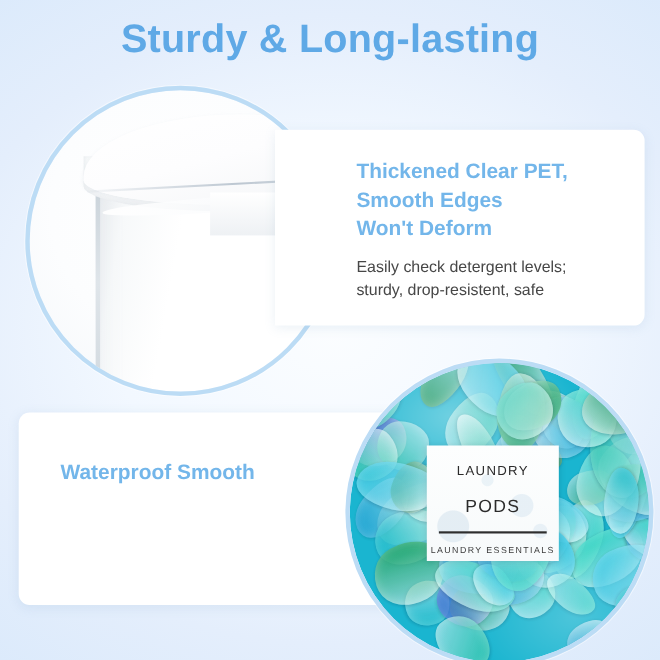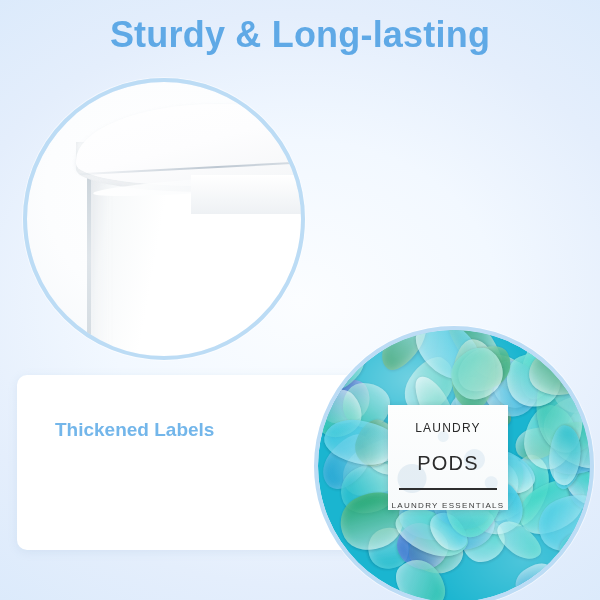--- a/index.html
+++ b/index.html
@@ -132,21 +132,21 @@
       radial-gradient(circle at 86% 74%, rgba(228,238,245,.8) 0 6px, rgba(255,255,255,0) 7px),
       linear-gradient(180deg,#fdfefe 0%,#f7fafb 100%);
     box-shadow:0 1px 6px rgba(0,40,60,.18);
     display:flex; flex-direction:column; align-items:center;
     padding-top:16px;
   }
   .pod-label .l1 {
     font-size:12px; letter-spacing:1.2px; color:#2b2b2b; font-weight:400;
   }
   .pod-label .l2 {
-    font-size:20px; letter-spacing:1.2px; color:#2b2b2b; font-weight:400;
+    font-size:16px; letter-spacing:1.2px; color:#2b2b2b; font-weight:400;
     margin-top:17px;
   }
   .pod-label .rule {
     width:82%; height:1.6px; background:#2e2e2e; margin-top:13px;
   }
   .pod-label .l3 {
     font-size:8px; letter-spacing:1.3px; color:#3a3a3a; margin-top:11px;
   }
 
   
@@ -196,25 +196,38 @@
       <div class="jar-body-edge"></div>
       <div class="jar-lid-band"></div>
       <div class="jar-lid-top"></div>
       <div class="jar-lid-seam"></div>
       <div class="jar-rim-gloss"></div>
       <div class="jar-shelf"></div>
     </div>
   </div>
   <div class="ring" id="ring-container"></div>
 
+  <div class="card" id="card-top">
+    <div class="card-inner">
+      <div class="head">
+        <div>Thickened Clear PET,</div>
+        <div>Smooth Edges</div>
+        <div>Won't Deform</div>
+      </div>
+      <div class="sub">
+        <div>Easily check detergent levels;</div>
+        <div>sturdy, drop-resistent, safe</div>
+      </div>
+    </div>
+  </div>
 
   <div class="card" id="card-bottom">
     <div class="card-inner">
       <div class="head">
-        <div>Thickened Labels</div>
+        <div>Waterproof Smooth</div>
       </div>
     </div>
   </div>
 
   <div class="photo-circle" id="circle-pods">
     <div class="pods" id="pods-layer">
         <div class="pod" style="width: 41.8823px; height: 51.996px; left: 6.47579px; top: 45.8996px; background: linear-gradient(84deg, rgb(34, 85, 201), rgba(255, 255, 255, 0.55)); transform: rotate(63.6968deg); opacity: 0.99;"></div>
         <div class="pod" style="width: 42.6263px; height: 26.072px; left: 151.995px; top: 67.9932px; background: linear-gradient(311deg, rgb(14, 127, 74), rgba(255, 255, 255, 0.55)); transform: rotate(34.9926deg); opacity: 0.99;"></div>
         <div class="pod" style="width: 49.0563px; height: 27.3541px; left: 3.79896px; top: 25.4368px; background: linear-gradient(66deg, rgb(22, 185, 160), rgba(255, 255, 255, 0.55)); transform: rotate(-52.0927deg); opacity: 0.86;"></div>
         <div class="pod" style="width: 47.2957px; height: 44.6146px; left: 24.7073px; top: 52.6993px; background: linear-gradient(40deg, rgb(22, 185, 160), rgba(255, 255, 255, 0.55)); transform: rotate(1.10834deg); opacity: 0.86;"></div>

